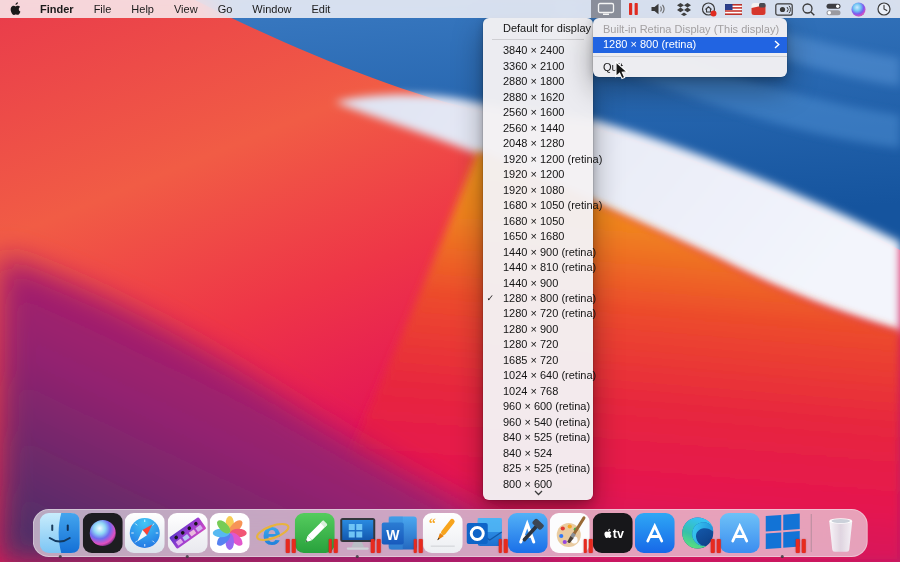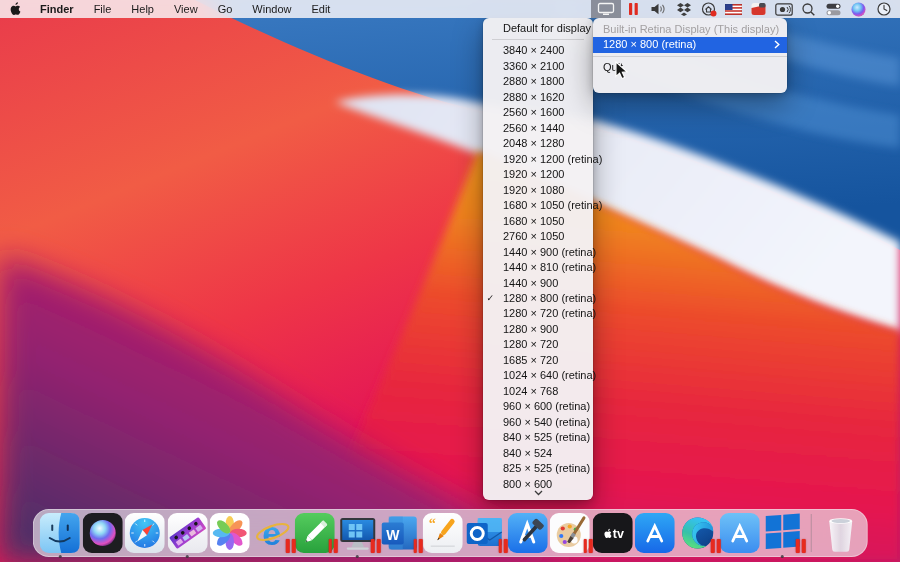--- a/index.html
+++ b/index.html
@@ -19,21 +19,21 @@
 .status.pressed { width:30px; background:rgba(45,45,50,0.45); }
 
 .panel { position:absolute; background:rgba(243,241,243,0.97); border-radius:6px;
   box-shadow:0 12px 30px rgba(0,0,0,0.35), 0 2px 8px rgba(0,0,0,0.2), 0 0 0 0.5px rgba(0,0,0,0.15);
   z-index:4; }
 #submenu { left:483px; top:18px; width:110px; height:482px; padding-top:3px; font-size:11px; color:#141414; }
 .sub-item { height:15.48px; line-height:15.48px; padding-left:20px; position:relative; white-space:nowrap; }
 .sub-item .check { position:absolute; left:3.5px; font-size:9px; top:0.5px; }
 .sub-sep { height:1px; background:rgba(0,0,0,0.12); margin:3px 9px; }
 #res-more { height:6px; display:flex; justify-content:center; margin-top:-2px; }
-#mainmenu { left:593px; top:18px; width:194px; height:75px; padding-top:4px; font-size:11px; color:#141414; }
+#mainmenu { left:593px; top:18px; width:194px; height:59px; padding-top:4px; font-size:11px; color:#141414; }
 .mm-item { height:15px; line-height:15px; padding:0 7px 0 10px; display:flex; align-items:center; white-space:nowrap; }
 .mm-item .grow { flex:1; }
 .mm-item.disabled { color:#a3a0a2; }
 .mm-item.highlight { background:#2164e2; color:#fff; height:15.5px; }
 .mm-sep { height:1px; background:rgba(0,0,0,0.12); margin:3px 0; }
 
 #dock { position:absolute; left:50%; bottom:5px; transform:translateX(-50%); height:48px;
   display:flex; align-items:center; gap:2.5px; padding:0 6px;
   background:rgba(236,234,239,0.66); border-radius:16px;
   border:0.5px solid rgba(255,255,255,0.35); z-index:5; backdrop-filter:blur(18px); }
@@ -222,21 +222,21 @@
       <div class="sub-item"><span>2880 × 1800</span></div>
       <div class="sub-item"><span>2880 × 1620</span></div>
       <div class="sub-item"><span>2560 × 1600</span></div>
       <div class="sub-item"><span>2560 × 1440</span></div>
       <div class="sub-item"><span>2048 × 1280</span></div>
       <div class="sub-item"><span>1920 × 1200 (retina)</span></div>
       <div class="sub-item"><span>1920 × 1200</span></div>
       <div class="sub-item"><span>1920 × 1080</span></div>
       <div class="sub-item"><span>1680 × 1050 (retina)</span></div>
       <div class="sub-item"><span>1680 × 1050</span></div>
-      <div class="sub-item"><span>2760 × 1050</span></div>
+      <div class="sub-item"><span>1650 × 1680</span></div>
       <div class="sub-item"><span>1440 × 900 (retina)</span></div>
       <div class="sub-item"><span>1440 × 810 (retina)</span></div>
       <div class="sub-item"><span>1440 × 900</span></div>
       <div class="sub-item"><span class="check">✓</span><span>1280 × 800 (retina)</span></div>
       <div class="sub-item"><span>1280 × 720 (retina)</span></div>
       <div class="sub-item"><span>1280 × 900</span></div>
       <div class="sub-item"><span>1280 × 720</span></div>
       <div class="sub-item"><span>1685 × 720</span></div>
       <div class="sub-item"><span>1024 × 640 (retina)</span></div>
       <div class="sub-item"><span>1024 × 768</span></div>

